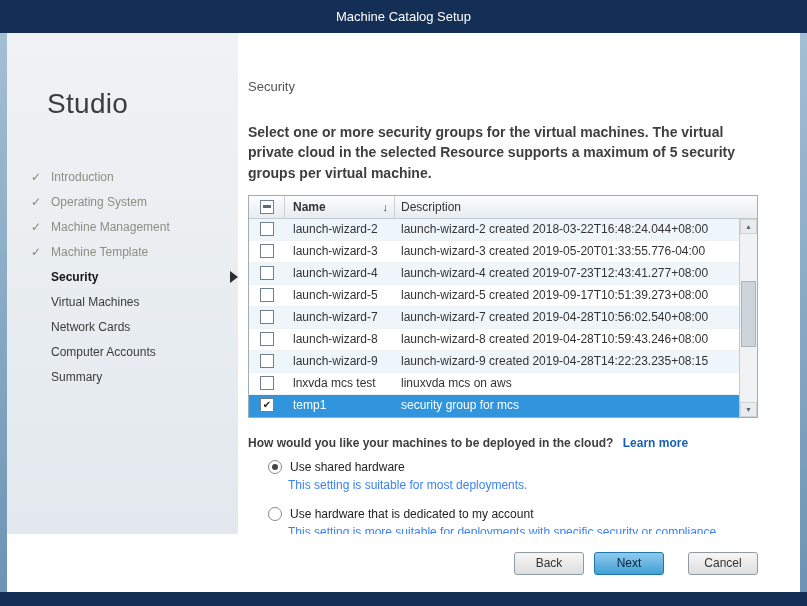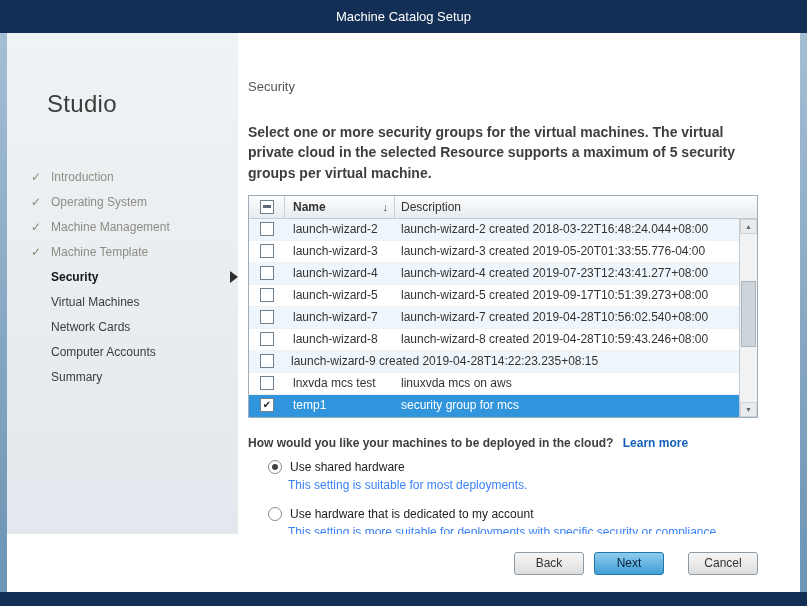--- a/index.html
+++ b/index.html
@@ -6,21 +6,21 @@
   body{font-family:"Liberation Sans","DejaVu Sans",sans-serif;background:#cfd8e0;}
   .window{width:807px;height:606px;display:flex;flex-direction:column;position:relative;overflow:hidden;
           background:linear-gradient(180deg,#a7c0d6 0%,#6b93b3 100%);}
   .titlebar{flex:0 0 33px;background:#132f55;color:#fff;display:flex;align-items:center;justify-content:center;font-size:13px;}
   .chrome{flex:1;margin:0 7px;background:#ffffff;display:flex;flex-direction:column;min-height:0;}
   .content-row{flex:1;display:flex;min-height:0;}
   .bottomstrip{flex:0 0 14px;background:#132f55;}
 
   
   .sidebar{flex:0 0 231px;width:231px;background:linear-gradient(180deg,#f0f3f5 0%,#e2e8ed 100%);position:relative;}
-  .brand{margin:56px 0 0 40px;font-size:24px;line-height:30px;color:#3d3d3d;letter-spacing:.3px;}
+  .brand{margin:56px 0 0 40px;font-size:28px;line-height:30px;color:#3d3d3d;letter-spacing:.3px;}
   .steps{list-style:none;margin:46px 0 0 0;padding:0;}
   .step{position:relative;height:25px;line-height:25px;padding-left:44px;font-size:12px;color:#3c3c3c;}
   .step .check{position:absolute;left:24px;top:0;color:#7e8a6d;font-size:12px;}
   .step.done .lab{color:#8d8d82;}
   .step.current .lab{color:#141414;font-weight:bold;}
   .step .arrow{position:absolute;right:0;top:6px;width:0;height:0;border-top:6px solid transparent;
                border-bottom:6px solid transparent;border-left:8px solid #2e2e2e;display:none;}
   .step.current .arrow{display:block;}
 
   
@@ -156,20 +156,21 @@
                   <div class="cell c-check">
                     <span class="cb"></span>
                   </div>
                   <div class="cell c-name">launch-wizard-8</div>
                   <div class="cell c-desc">launch-wizard-8 created 2019-04-28T10:59:43.246+08:00</div>
                 </div>
                 <div class="row alt">
                   <div class="cell c-check">
                     <span class="cb"></span>
                   </div>
+                  <div class="cell c-name">launch-wizard-9</div>
                   <div class="cell c-desc">launch-wizard-9 created 2019-04-28T14:22:23.235+08:15</div>
                 </div>
                 <div class="row">
                   <div class="cell c-check">
                     <span class="cb"></span>
                   </div>
                   <div class="cell c-name">lnxvda mcs test</div>
                   <div class="cell c-desc">linuxvda mcs on aws</div>
                 </div>
                 <div class="row selected">

